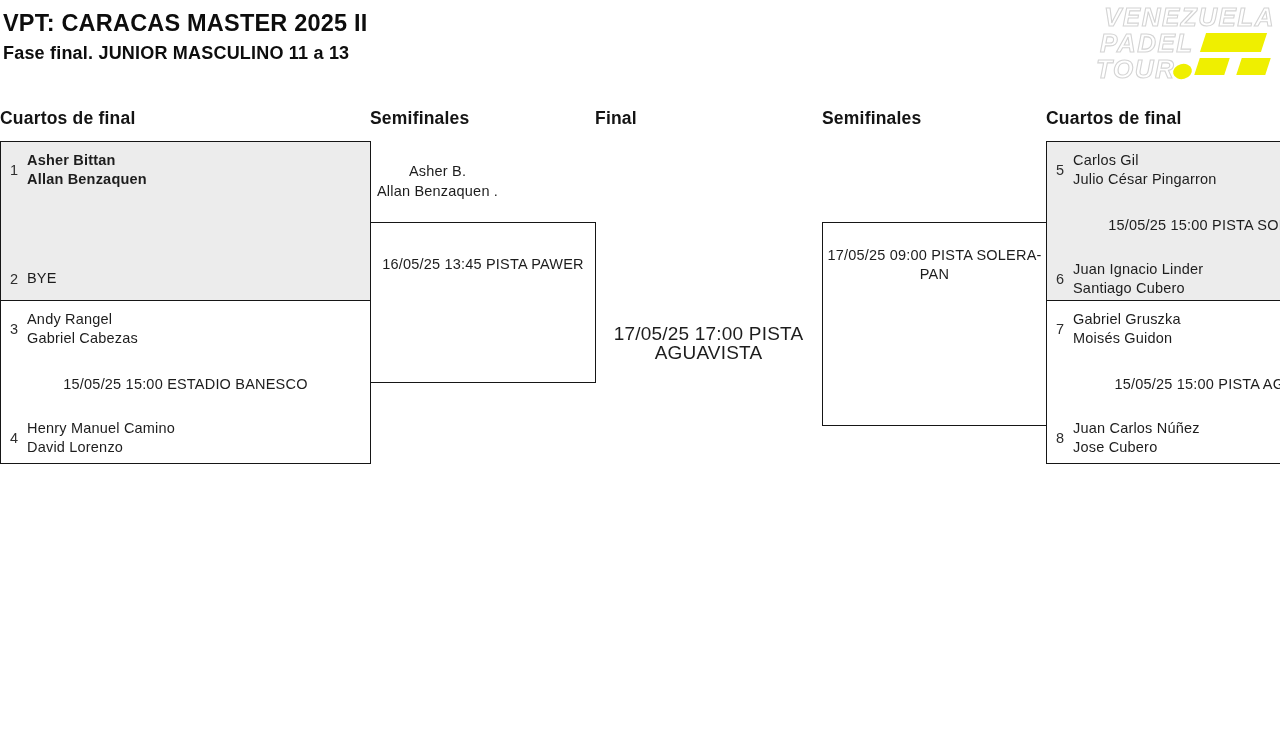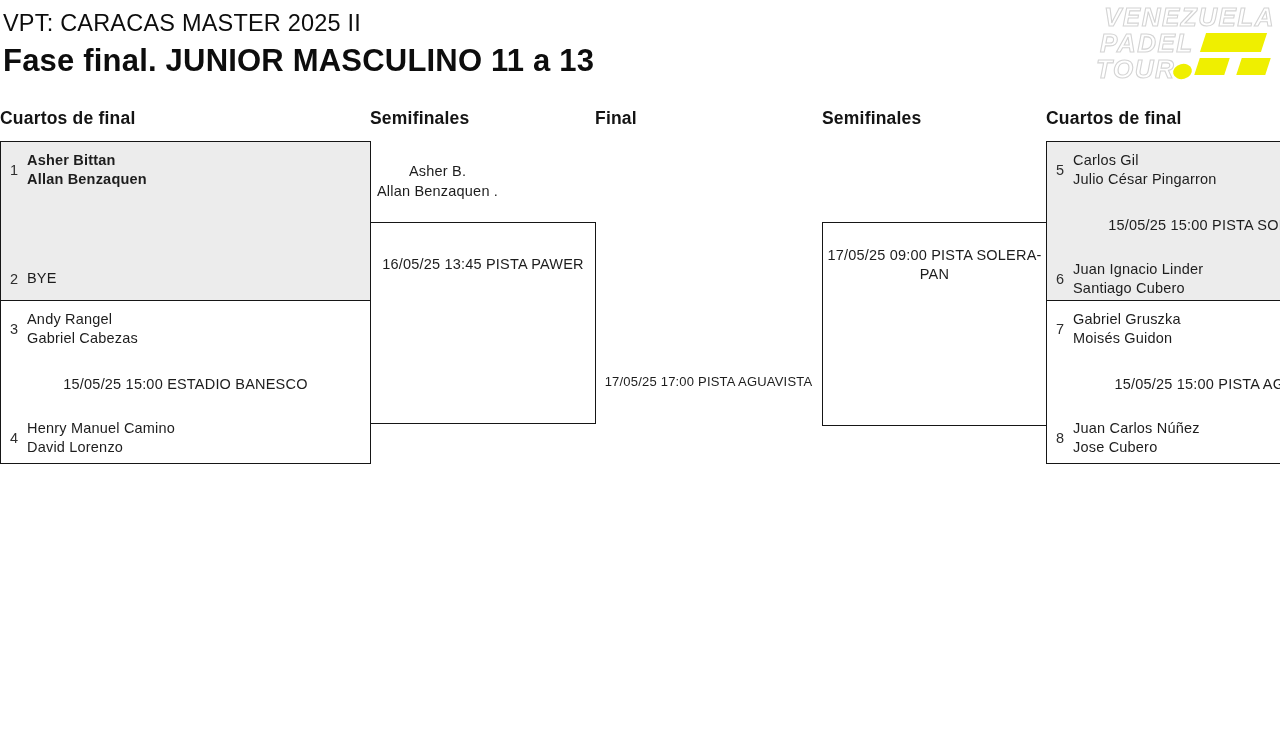--- a/index.html
+++ b/index.html
@@ -12,25 +12,25 @@
     font-family: "Liberation Sans", "DejaVu Sans", sans-serif;
   }
   #bracket {
     position: relative;
     width: 1414px;
     height: 730px;
   }
   
   .title {
     position: absolute; left: 3px; top: 10px;
-    font-size: 23.5px; font-weight: 400; color: #0d0d0d; letter-spacing: .2px;
+    font-size: 23.5px; font-weight: 700; color: #0d0d0d; letter-spacing: .2px;
   }
   .subtitle {
     position: absolute; left: 3px; top: 43px;
-    font-size: 31px; font-weight: 700; color: #0d0d0d; letter-spacing: .2px;
+    font-size: 18px; font-weight: 700; color: #0d0d0d; letter-spacing: .2px;
   }
   
   .logo-line {
     position: absolute;
     font-style: italic; font-weight: 800; font-size: 26px; line-height: 26px;
     text-transform: uppercase; letter-spacing: 1.5px;
     color: #ffffff; -webkit-text-stroke: 1.1px #d4d4d4;
   }
   #lg1 { left: 1104px; top: 4px; }
   #lg2 { left: 1100px; top: 30px; }
@@ -54,21 +54,21 @@
   #rh-sfR  { left: 822px;  width: 224px; }
   #rh-qfR  { left: 1046px; width: 368px; }
   
   .box {
     position: absolute; box-sizing: border-box;
     border: 1px solid #161616; background: #ffffff;
   }
   .shaded { background: #ECECEC; }
   #qf1 { left: 0;      top: 141px; width: 371px; height: 160px; }
   #qf2 { left: 0;      top: 300px; width: 371px; height: 164px; }
-  #sfL { left: 370px;  top: 222px; width: 226px; height: 202px; text-decoration: underline; }
+  #sfL { left: 370px;  top: 222px; width: 226px; height: 161px; text-decoration: underline; }
   #sfR { left: 822px;  top: 222px; width: 225px; height: 204px; }
   #qf3 { left: 1046px; top: 141px; width: 368px; height: 160px; }
   #qf4 { left: 1046px; top: 300px; width: 368px; height: 164px; }
   
   .pair {
     position: absolute; left: 0; right: 0; height: 40px;
     display: flex; align-items: center; padding-left: 9px;
   }
   .pair-top    { top: 8px; }
   .pair-bottom { top: 117px; }
@@ -94,22 +94,22 @@
     font-size: 14.5px; line-height: 19.5px; color: #1d1d1d; letter-spacing: .2px;
   }
   
   .advancing {
     position: absolute; left: 377px; top: 162px;
     font-size: 14.5px; line-height: 19.5px; color: #1d1d1d; letter-spacing: .2px; text-align: center;
   }
   
   .final-schedule {
     position: absolute; left: 595px; top: 324px; width: 227px;
-    text-align: center; font-size: 13px; line-height: 19px;
-    color: #1d1d1d; letter-spacing: .2px; margin-top: 48px;
+    text-align: center; font-size: 19px; line-height: 19px;
+    color: #1d1d1d; letter-spacing: .2px;
   }
 </style>
 </head>
 <body>
 
 <div id="bracket">
 
   <div class="title">VPT: CARACAS MASTER 2025 II</div>
   <div class="subtitle">Fase final. JUNIOR MASCULINO 11 a 13</div>
 

